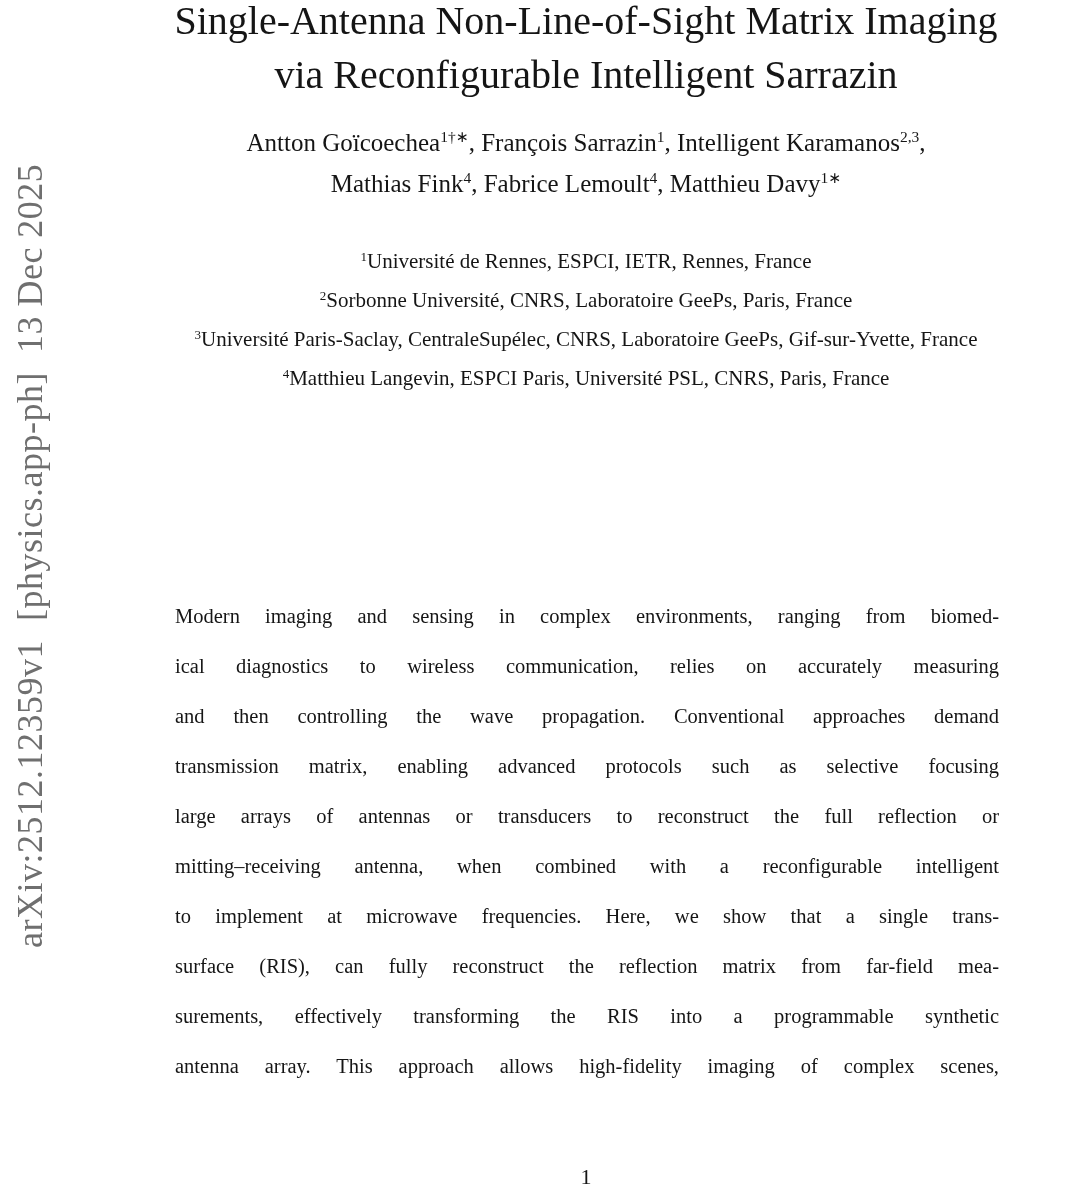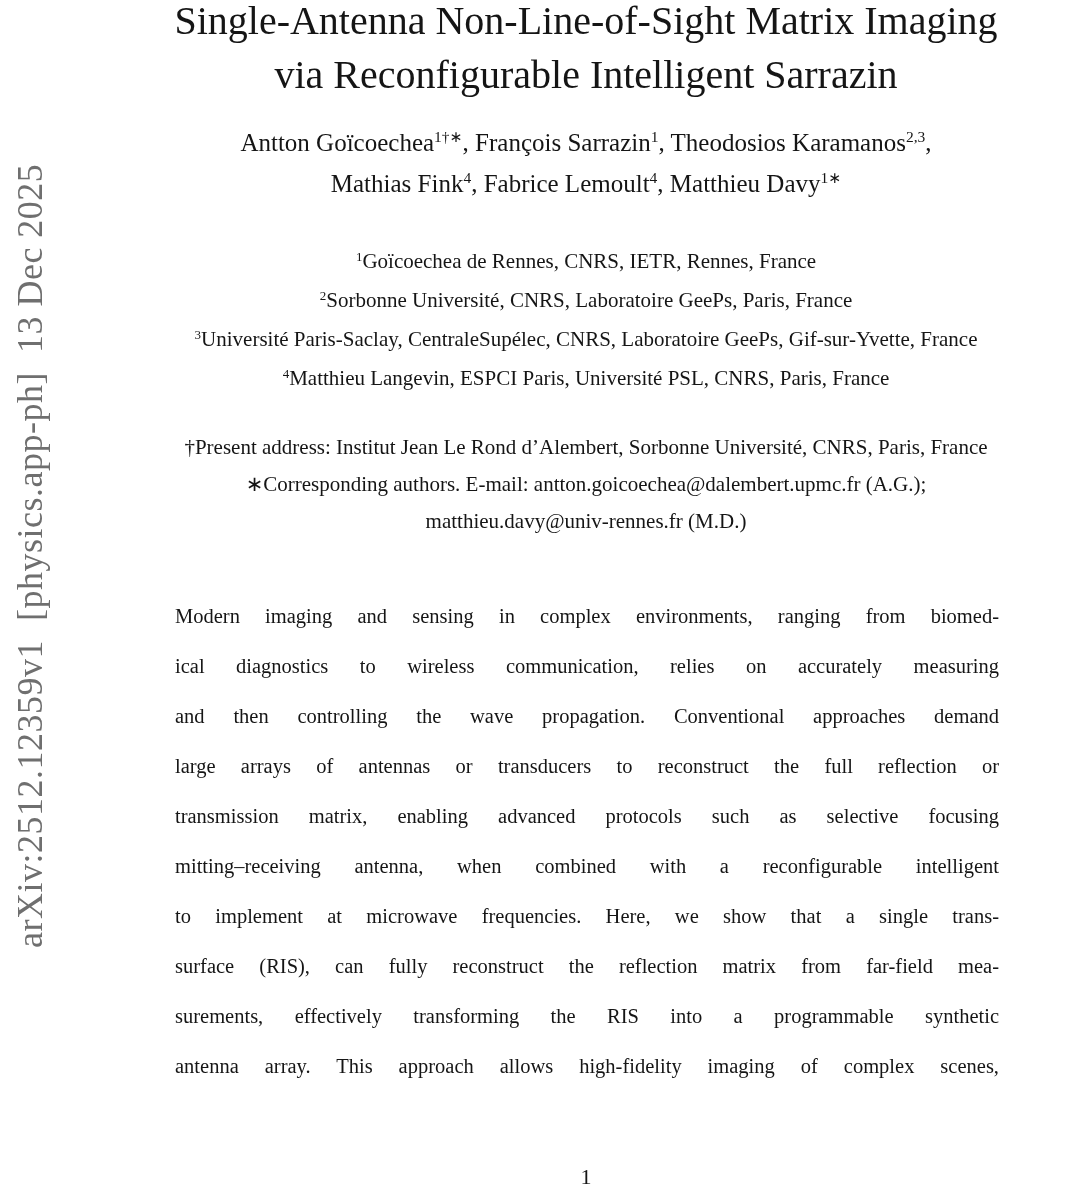--- a/index.html
+++ b/index.html
@@ -123,64 +123,56 @@
       </div>
 
     <div class="authors-block">
       <div class="authors-line">
         
       
           <span class="author"><span>Antton Goïcoechea</span><sup>1†∗</sup><span>, </span></span>
         
           <span class="author"><span>François Sarrazin</span><sup>1</sup><span>, </span></span>
         
-          <span class="author"><span>Theodosios Karamanos</span><sup>2,3</sup><span>,</span></span>
+          <span class="author"><span>Intelligent Karamanos</span><sup>2,3</sup><span>,</span></span>
         </div>
       <div class="authors-line">
         
       
           <span class="author"><span>Mathias Fink</span><sup>4</sup><span>, </span></span>
         
           <span class="author"><span>Fabrice Lemoult</span><sup>4</sup><span>, </span></span>
         
           <span class="author"><span>Matthieu Davy</span><sup>1∗</sup><span></span></span>
         </div>
     </div>
 
     <div class="affils-block">
 
-        <div class="affil-line"><sup>1</sup><span>Goïcoechea de Rennes, CNRS, IETR, Rennes, France</span></div>
+        <div class="affil-line"><sup>1</sup><span>Université de Rennes, ESPCI, IETR, Rennes, France</span></div>
 
         <div class="affil-line"><sup>2</sup><span>Sorbonne Université, CNRS, Laboratoire GeePs, Paris, France</span></div>
 
         <div class="affil-line"><sup>3</sup><span>Université Paris-Saclay, CentraleSupélec, CNRS, Laboratoire GeePs, Gif-sur-Yvette, France</span></div>
 
         <div class="affil-line"><sup>4</sup><span>Matthieu Langevin, ESPCI Paris, Université PSL, CNRS, Paris, France</span></div>
       </div>
 
-    <div class="notes-block">
-
-        <div class="note-line">†Present address: Institut Jean Le Rond d’Alembert, Sorbonne Université, CNRS, Paris, France</div>
-
-        <div class="note-line">∗Corresponding authors. E-mail: antton.goicoechea@dalembert.upmc.fr (A.G.);</div>
-
-        <div class="note-line">matthieu.davy@univ-rennes.fr (M.D.)</div>
-      </div>
 
     <div class="abstract-block">
 
         <div class="abs-line">Modern imaging and sensing in complex environments, ranging from biomed-</div>
 
         <div class="abs-line">ical diagnostics to wireless communication, relies on accurately measuring</div>
 
         <div class="abs-line">and then controlling the wave propagation. Conventional approaches demand</div>
 
+        <div class="abs-line">transmission matrix, enabling advanced protocols such as selective focusing</div>
+
         <div class="abs-line">large arrays of antennas or transducers to reconstruct the full reflection or</div>
-
-        <div class="abs-line">transmission matrix, enabling advanced protocols such as selective focusing</div>
 
 
         <div class="abs-line">mitting–receiving antenna, when combined with a reconfigurable intelligent</div>
 
         <div class="abs-line">to implement at microwave frequencies. Here, we show that a single trans-</div>
 
         <div class="abs-line">surface (RIS), can fully reconstruct the reflection matrix from far-field mea-</div>
 
         <div class="abs-line">surements, effectively transforming the RIS into a programmable synthetic</div>
 

